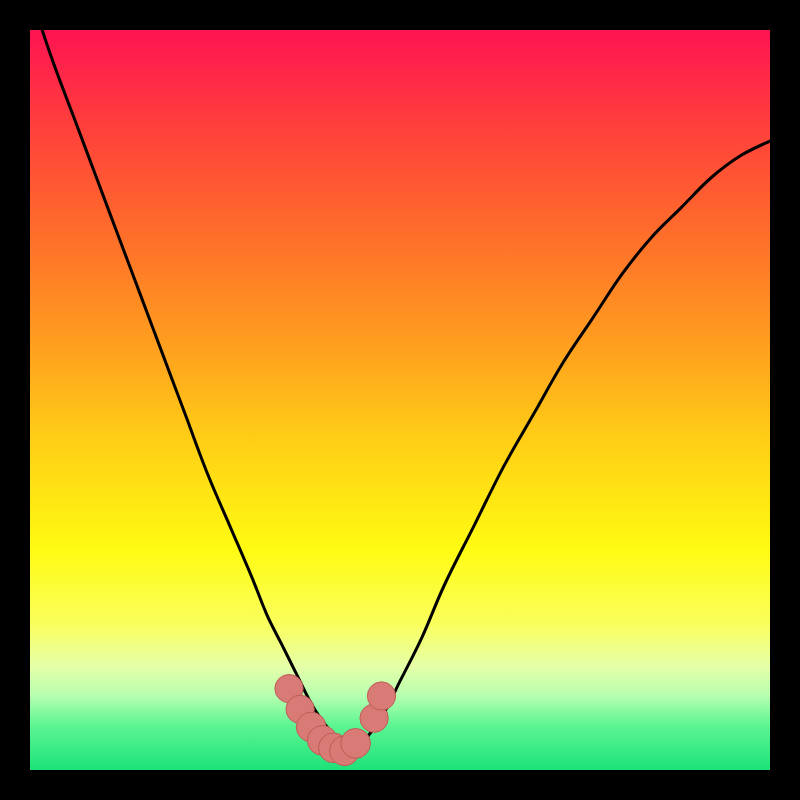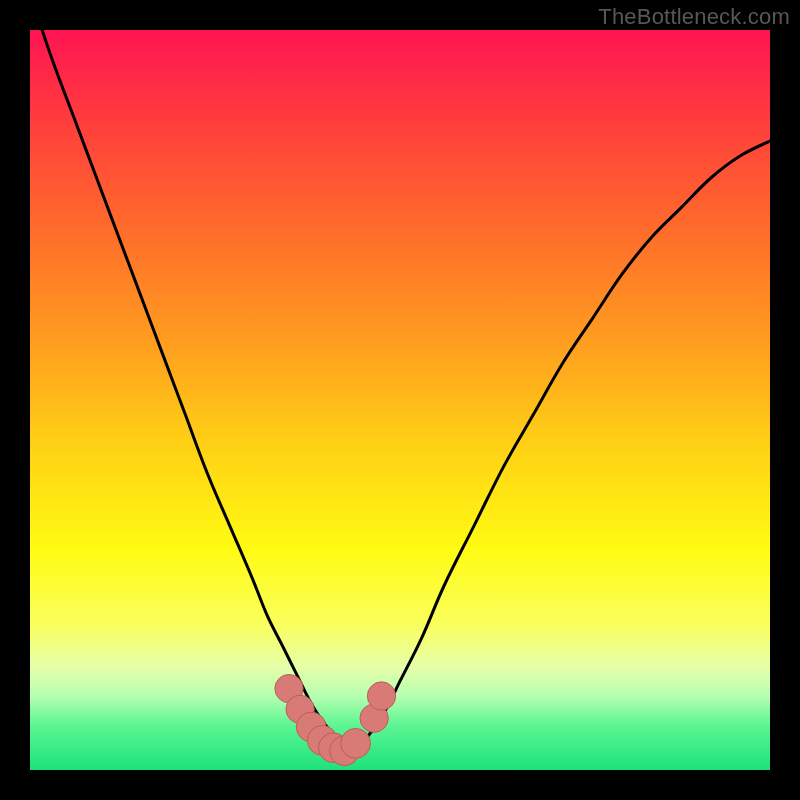--- a/index.html
+++ b/index.html
@@ -31,21 +31,20 @@
   svg.plot {
     position: absolute;
     top: 30px;
     left: 30px;
   }
 </style>
 </head>
 <body>
 
 <div class="frame">
-  <div class="watermark">TheBottleneck.com</div>
 
   <svg class="plot" width="740" height="740" viewBox="0 0 740 740" xmlns="http://www.w3.org/2000/svg">
     <defs>
       <linearGradient id="bg-grad" x1="0" y1="0" x2="0" y2="1">
           <stop offset="0.0%" stop-color="#ff1452"></stop>
           <stop offset="12.0%" stop-color="#ff3c3d"></stop>
           <stop offset="28.0%" stop-color="#ff6f2a"></stop>
           <stop offset="42.0%" stop-color="#ff9d1f"></stop>
           <stop offset="56.0%" stop-color="#ffd015"></stop>
           <stop offset="70.0%" stop-color="#fffb12"></stop>

